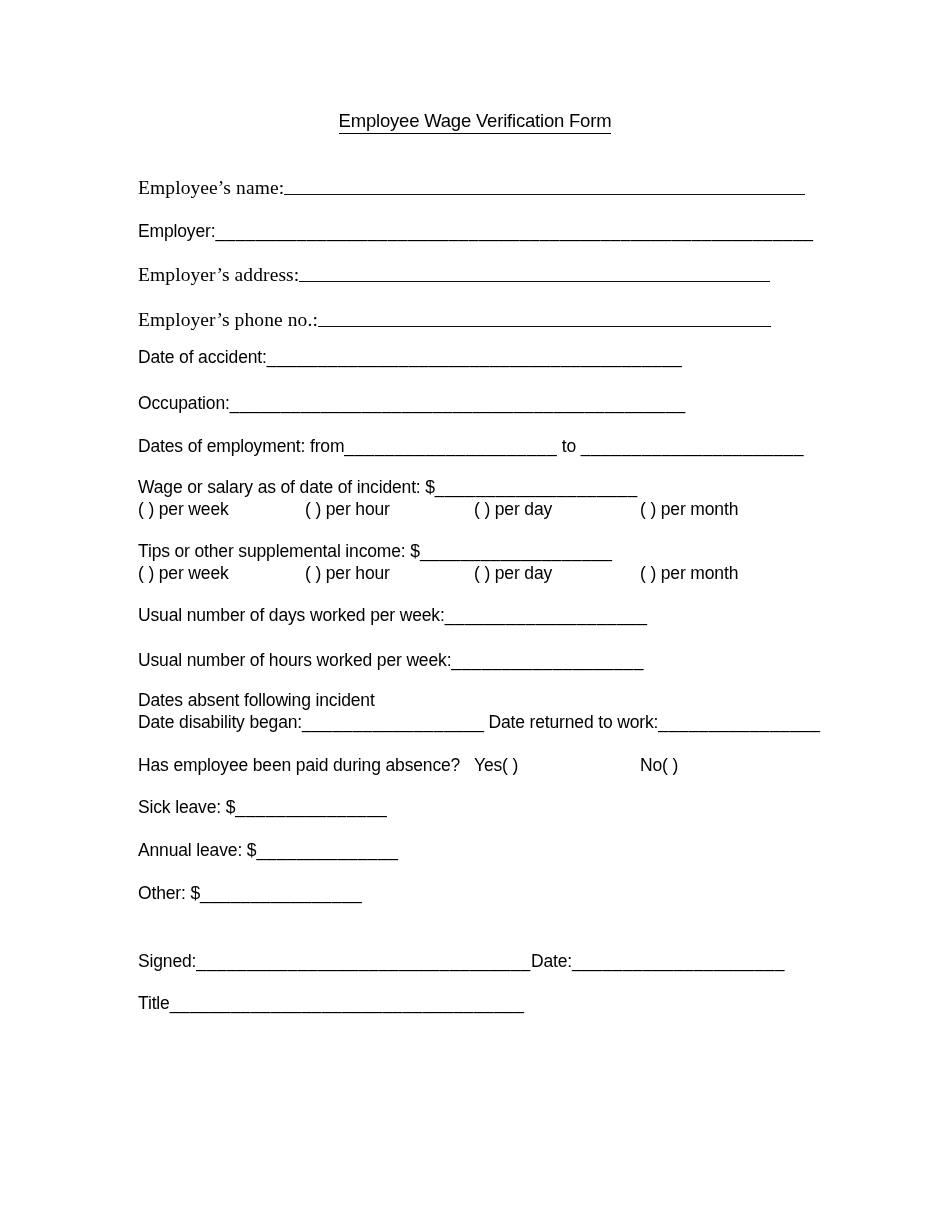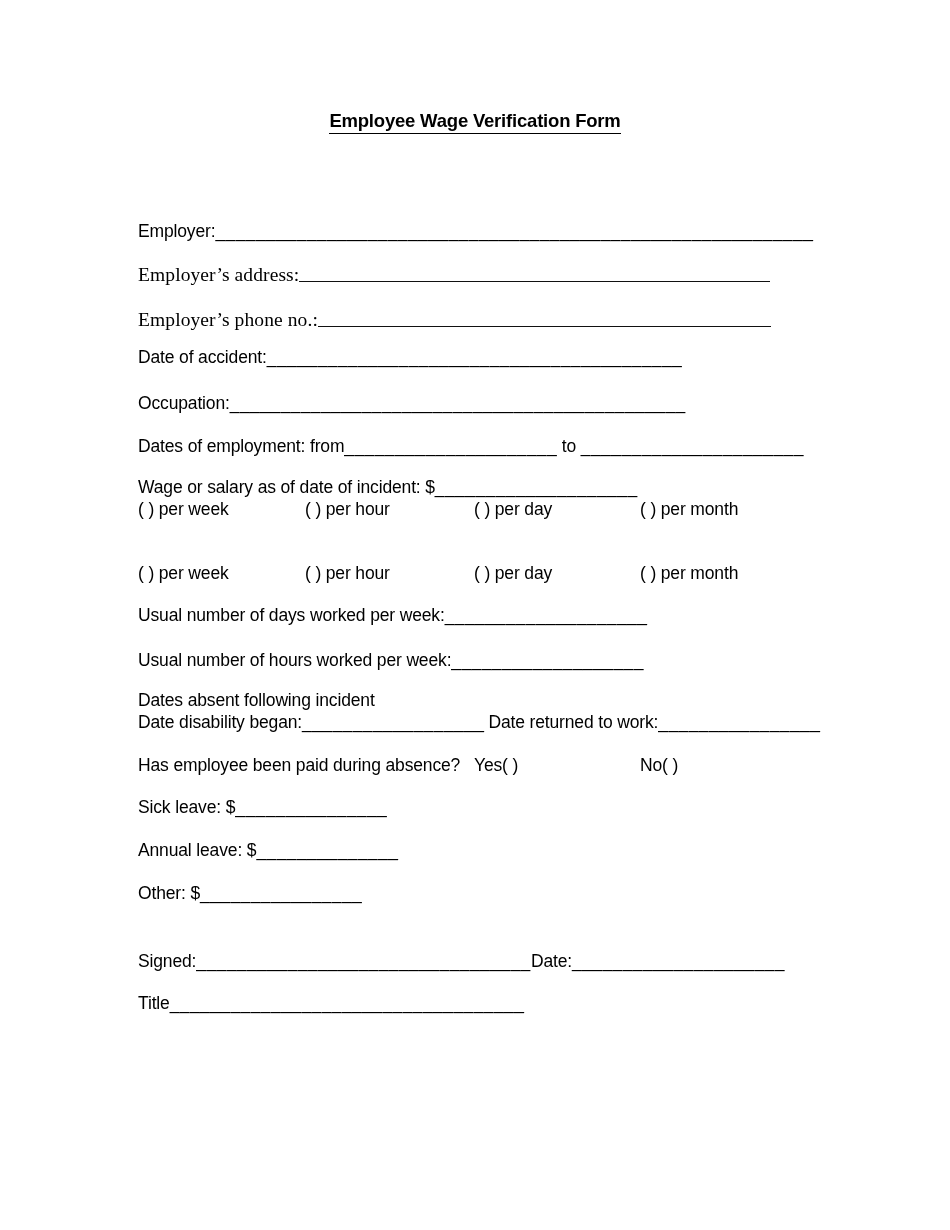--- a/index.html
+++ b/index.html
@@ -41,21 +41,20 @@
   }
 
   
   .title {
     position: absolute;
     top: 110px;
     left: 0;
     width: 950px;
     text-align: center;
     white-space: nowrap;
-    font-weight: bold;
   }
   .title .title-text {
     display: inline-block;
     border-bottom: 1.6px solid #000;
     padding-bottom: 1px;
     font-size: 18.5px;
     letter-spacing: -0.2px;
   }
 
   
@@ -97,20 +96,23 @@
 </style>
 </head>
 <body>
 
 <div class="page">
 
   <div class="title sans">
     <span class="title-text">Employee Wage Verification Form</span>
   </div>
 
+  <div class="row serif" style="top:176px;">
+    <span>Employee’s name:</span><span class="rule" style="width:521px;"></span>
+  </div>
 
   <div class="row sans" style="top:222px;">
     <span>Employer:</span><span class="uscore">___________________________________________________________</span>
   </div>
 
   <div class="row serif" style="top:308px;">
     <span>Employer’s phone no.:</span><span class="rule" style="width:453px;"></span>
   </div>
 
   <div class="row serif" style="top:263px;">
@@ -133,20 +135,23 @@
     <span>Wage or salary as of date of incident:  $</span><span class="uscore">____________________</span>
   </div>
 
   <div class="cols sans" style="top:499px;">
     <span style="left:138px;">(   ) per week</span>
     <span style="left:305px;">(   ) per hour</span>
     <span style="left:474px;">(   ) per day</span>
     <span style="left:640px;">(   ) per month</span>
   </div>
 
+  <div class="row sans" style="top:542px;">
+    <span>Tips or other supplemental income:  $</span><span class="uscore">___________________</span>
+  </div>
 
   <div class="cols sans" style="top:563px;">
     <span style="left:138px;">(   ) per week</span>
     <span style="left:305px;">(   ) per hour</span>
     <span style="left:474px;">(   ) per day</span>
     <span style="left:640px;">(   ) per month</span>
   </div>
 
   <div class="row sans" style="top:606px;">
     <span>Usual number of days worked per week:</span><span class="uscore">____________________</span>

